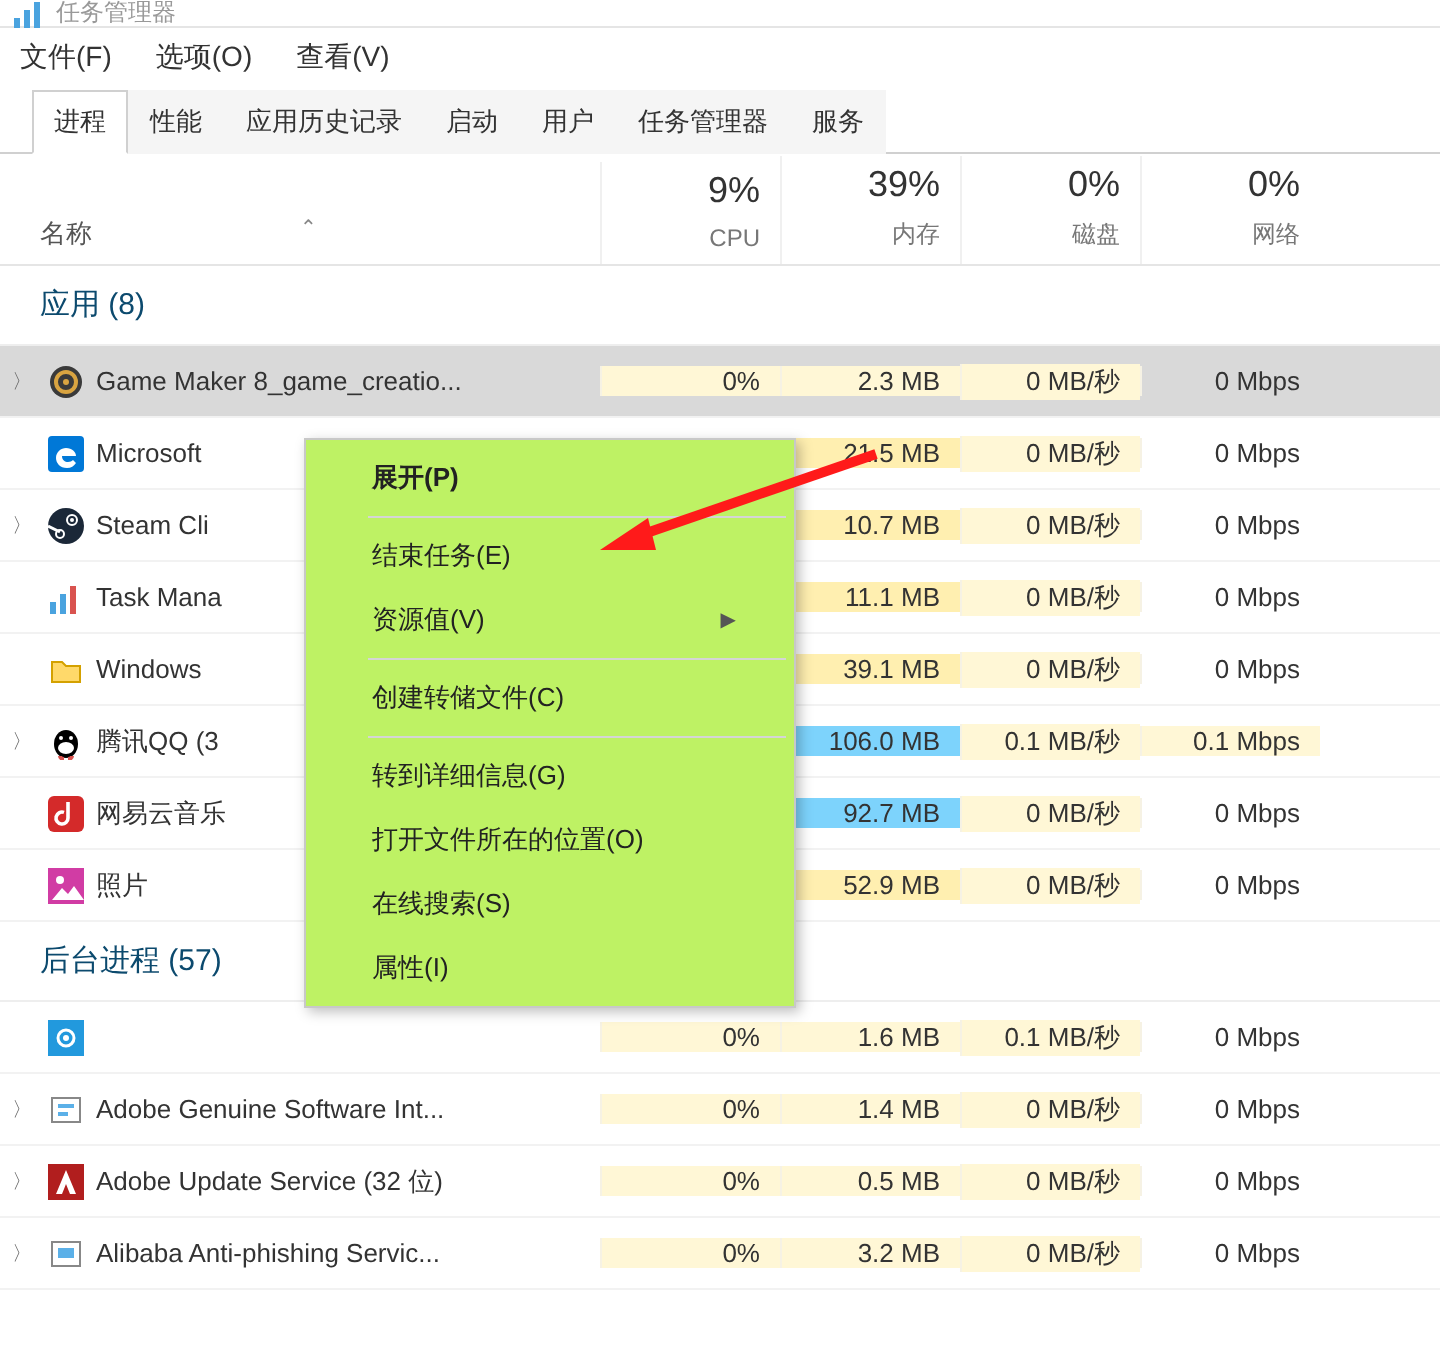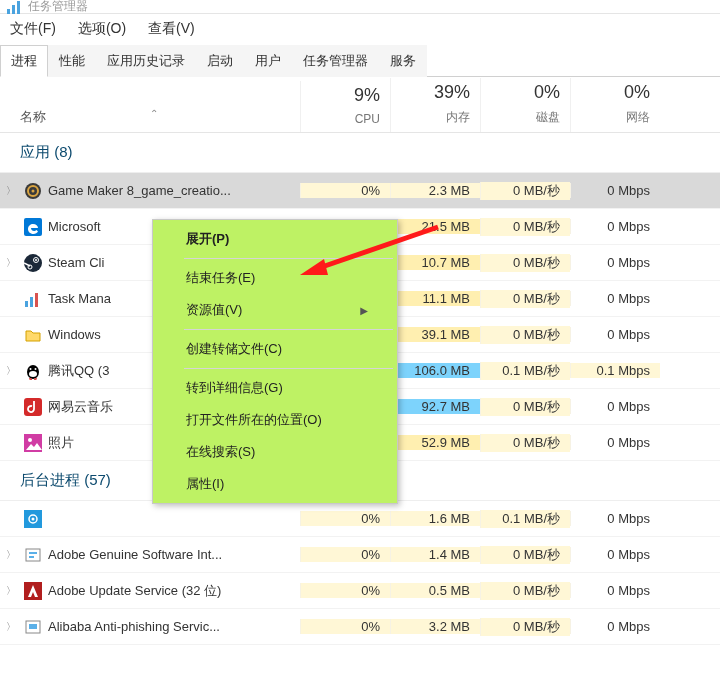--- a/index.html
+++ b/index.html
@@ -36,21 +36,21 @@
   gap: 10px;
   font-size: 14px;
   color: #333;
 }
 .menubar .menuitem { padding: 4px 6px; cursor: default; }
 
 
 .tabs {
   display: flex;
   border-bottom: 1px solid #d0d0d0;
-  padding-left: 0;
+  padding-left: 16px;
 }
 .tab {
   padding: 6px 10px;
   font-size: 13px;
   color: #333;
   cursor: default;
   border: 1px solid transparent;
   border-bottom: none;
   position: relative;
   top: 1px;

